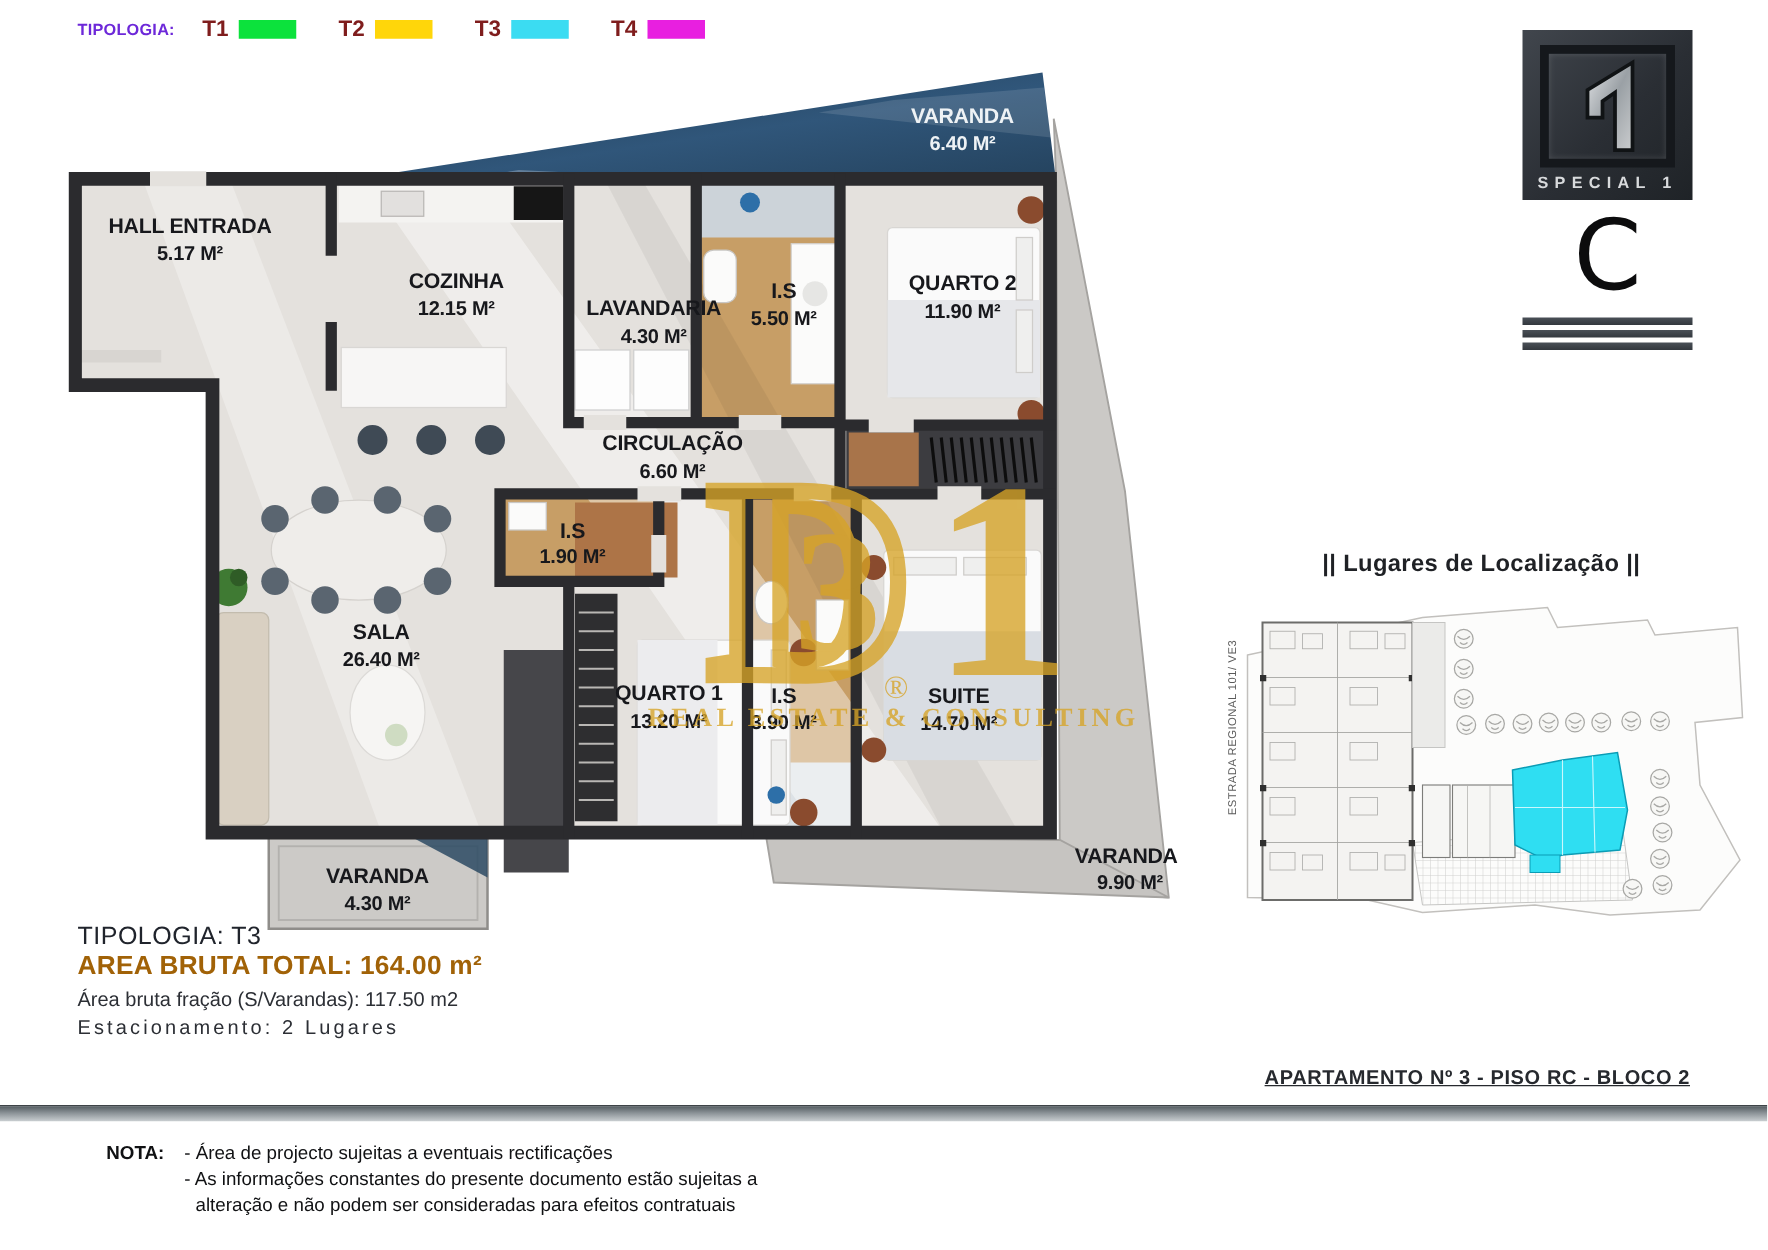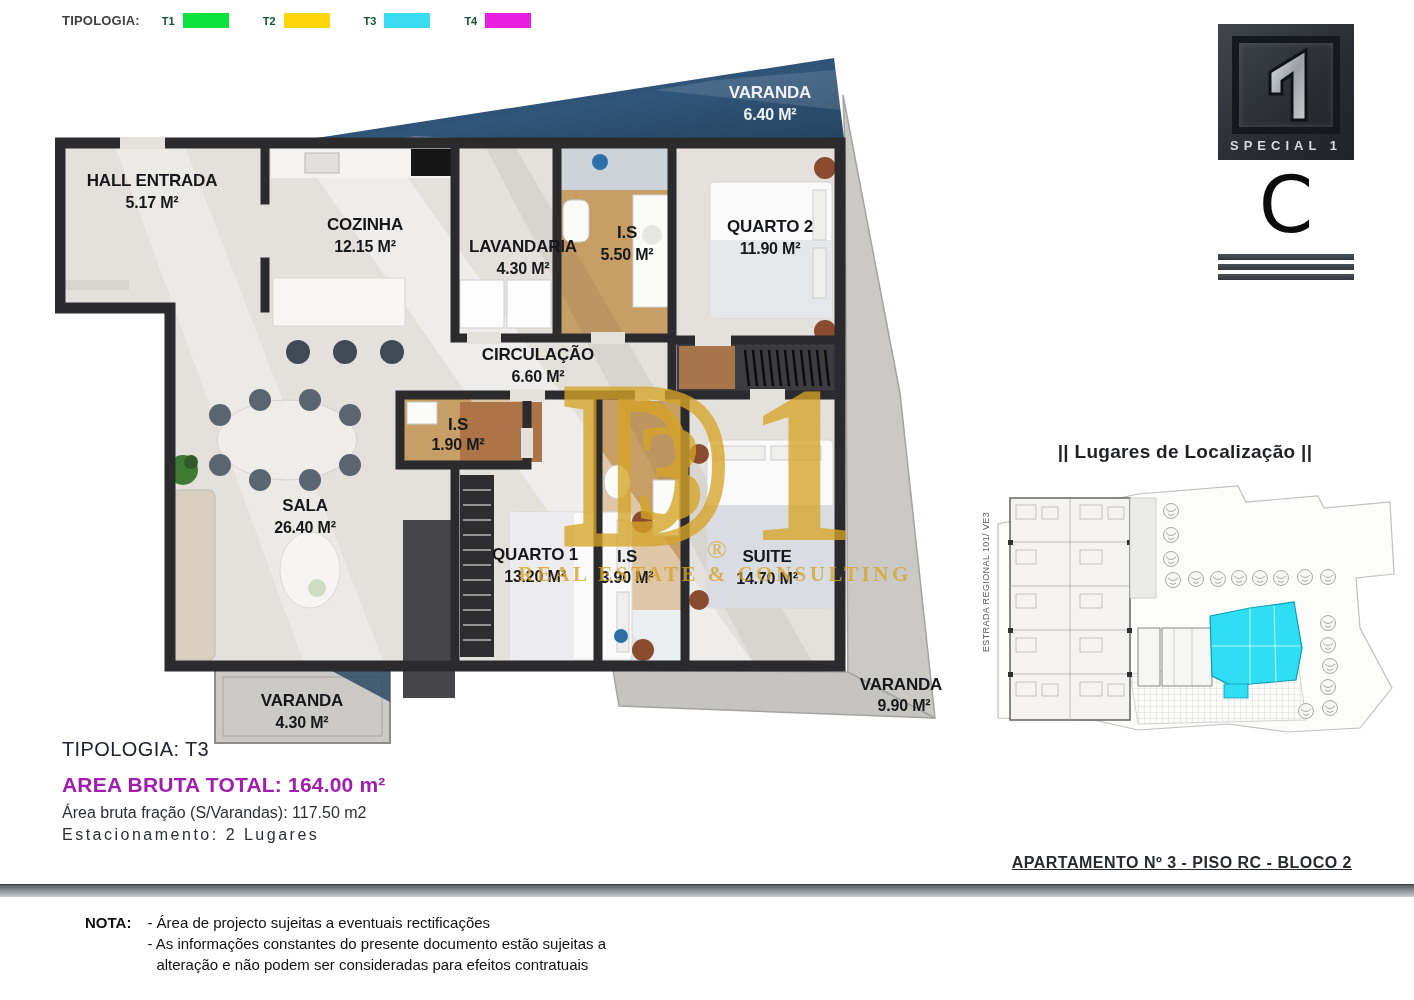--- a/index.html
+++ b/index.html
@@ -1,22 +1,22 @@
 <!DOCTYPE html>
 <html><head>
 <meta charset="utf-8">
 <style>
   html,body{margin:0;padding:0;background:#ffffff;}
   .page{position:relative;width:1414px;height:1000px;background:#ffffff;overflow:hidden;
         font-family:"Liberation Sans",sans-serif;color:#1a1b1f;}
   
   .legend{position:absolute;left:62px;top:13px;display:flex;align-items:center;gap:0;}
-  .legend-title{font-size:13px;font-weight:bold;color:#404040;margin-right:22px;letter-spacing:.2px;}
+  .legend-title{font-size:13px;font-weight:bold;color:#6d28d9;margin-right:22px;letter-spacing:.2px;}
   .legend-item{display:flex;align-items:center;margin-right:34px;}
-  .legend-item .t{font-size:11px;font-weight:bold;color:#14532d;margin-right:8px;}
+  .legend-item .t{font-size:18px;font-weight:bold;color:#7f1d1d;margin-right:8px;}
   .legend-item .sw{width:46px;height:15px;display:inline-block;}
   
   .logo{position:absolute;left:1218px;top:24px;width:136px;}
   .logo-square{position:relative;width:136px;height:136px;background:linear-gradient(135deg,#41464d 0%,#2a2e34 55%,#1f2327 100%);}
   .logo-frame{position:absolute;left:14px;top:12px;right:14px;bottom:26px;border:7px solid #15181c;box-shadow:inset 0 0 6px rgba(255,255,255,.15);}
   .logo-one{position:absolute;left:0;top:0;width:136px;height:110px;}
   .logo-brand{position:absolute;left:0;bottom:7px;width:100%;text-align:center;color:#d8dadc;
               font-size:13px;font-weight:600;letter-spacing:5px;margin-top:46px;}
   .logo-letter{width:136px;text-align:center;font-family:"DejaVu Sans",sans-serif;
                font-size:78px;line-height:86px;color:#0c0c0d;font-weight:400;margin-top:2px;}
@@ -24,21 +24,21 @@
   .logo-bars .bar{height:6px;background:linear-gradient(180deg,#4a5057,#33383e);margin-bottom:4px;}
   
   .loc-title{position:absolute;left:1040px;top:441px;width:290px;text-align:center;
              font-size:19px;font-weight:600;color:#1f2125;letter-spacing:.3px;}
   .road-label{position:absolute;left:903px;top:575px;width:170px;height:14px;
               font-size:9px;color:#5a5a5a;letter-spacing:.4px;text-align:center;
               transform:rotate(-90deg);}
   
   .summary{position:absolute;left:62px;top:738px;}
   .sum-tipologia{font-size:20px;font-weight:500;color:#20242c;letter-spacing:.4px;}
-  .sum-total{font-size:21px;font-weight:bold;color:#a21caf;margin-top:12px;letter-spacing:.2px;}
+  .sum-total{font-size:21px;font-weight:bold;color:#a16207;margin-top:0;letter-spacing:.2px;}
   .sum-fracao{font-size:16px;color:#2c2f35;margin-top:7px;}
   .sum-park{font-size:16px;color:#2c2f35;margin-top:4px;letter-spacing:2.5px;}
   .apt-label{position:absolute;right:62px;top:854px;font-size:16px;font-weight:600;color:#26292e;letter-spacing:.5px;text-decoration:underline;}
   .divider-bar{position:absolute;left:0;top:884px;width:1414px;height:12px;
                background:linear-gradient(180deg,#555d62 0%,#8b9297 45%,#c9ced1 100%);
                border-top:1px solid #3d4347;}
   .nota{position:absolute;left:85px;top:912px;display:flex;font-size:15px;color:#101113;line-height:21px;}
   .nota-label{font-weight:bold;margin-right:16px;}
   .nota-lines .indent{padding-left:9px;}
   

